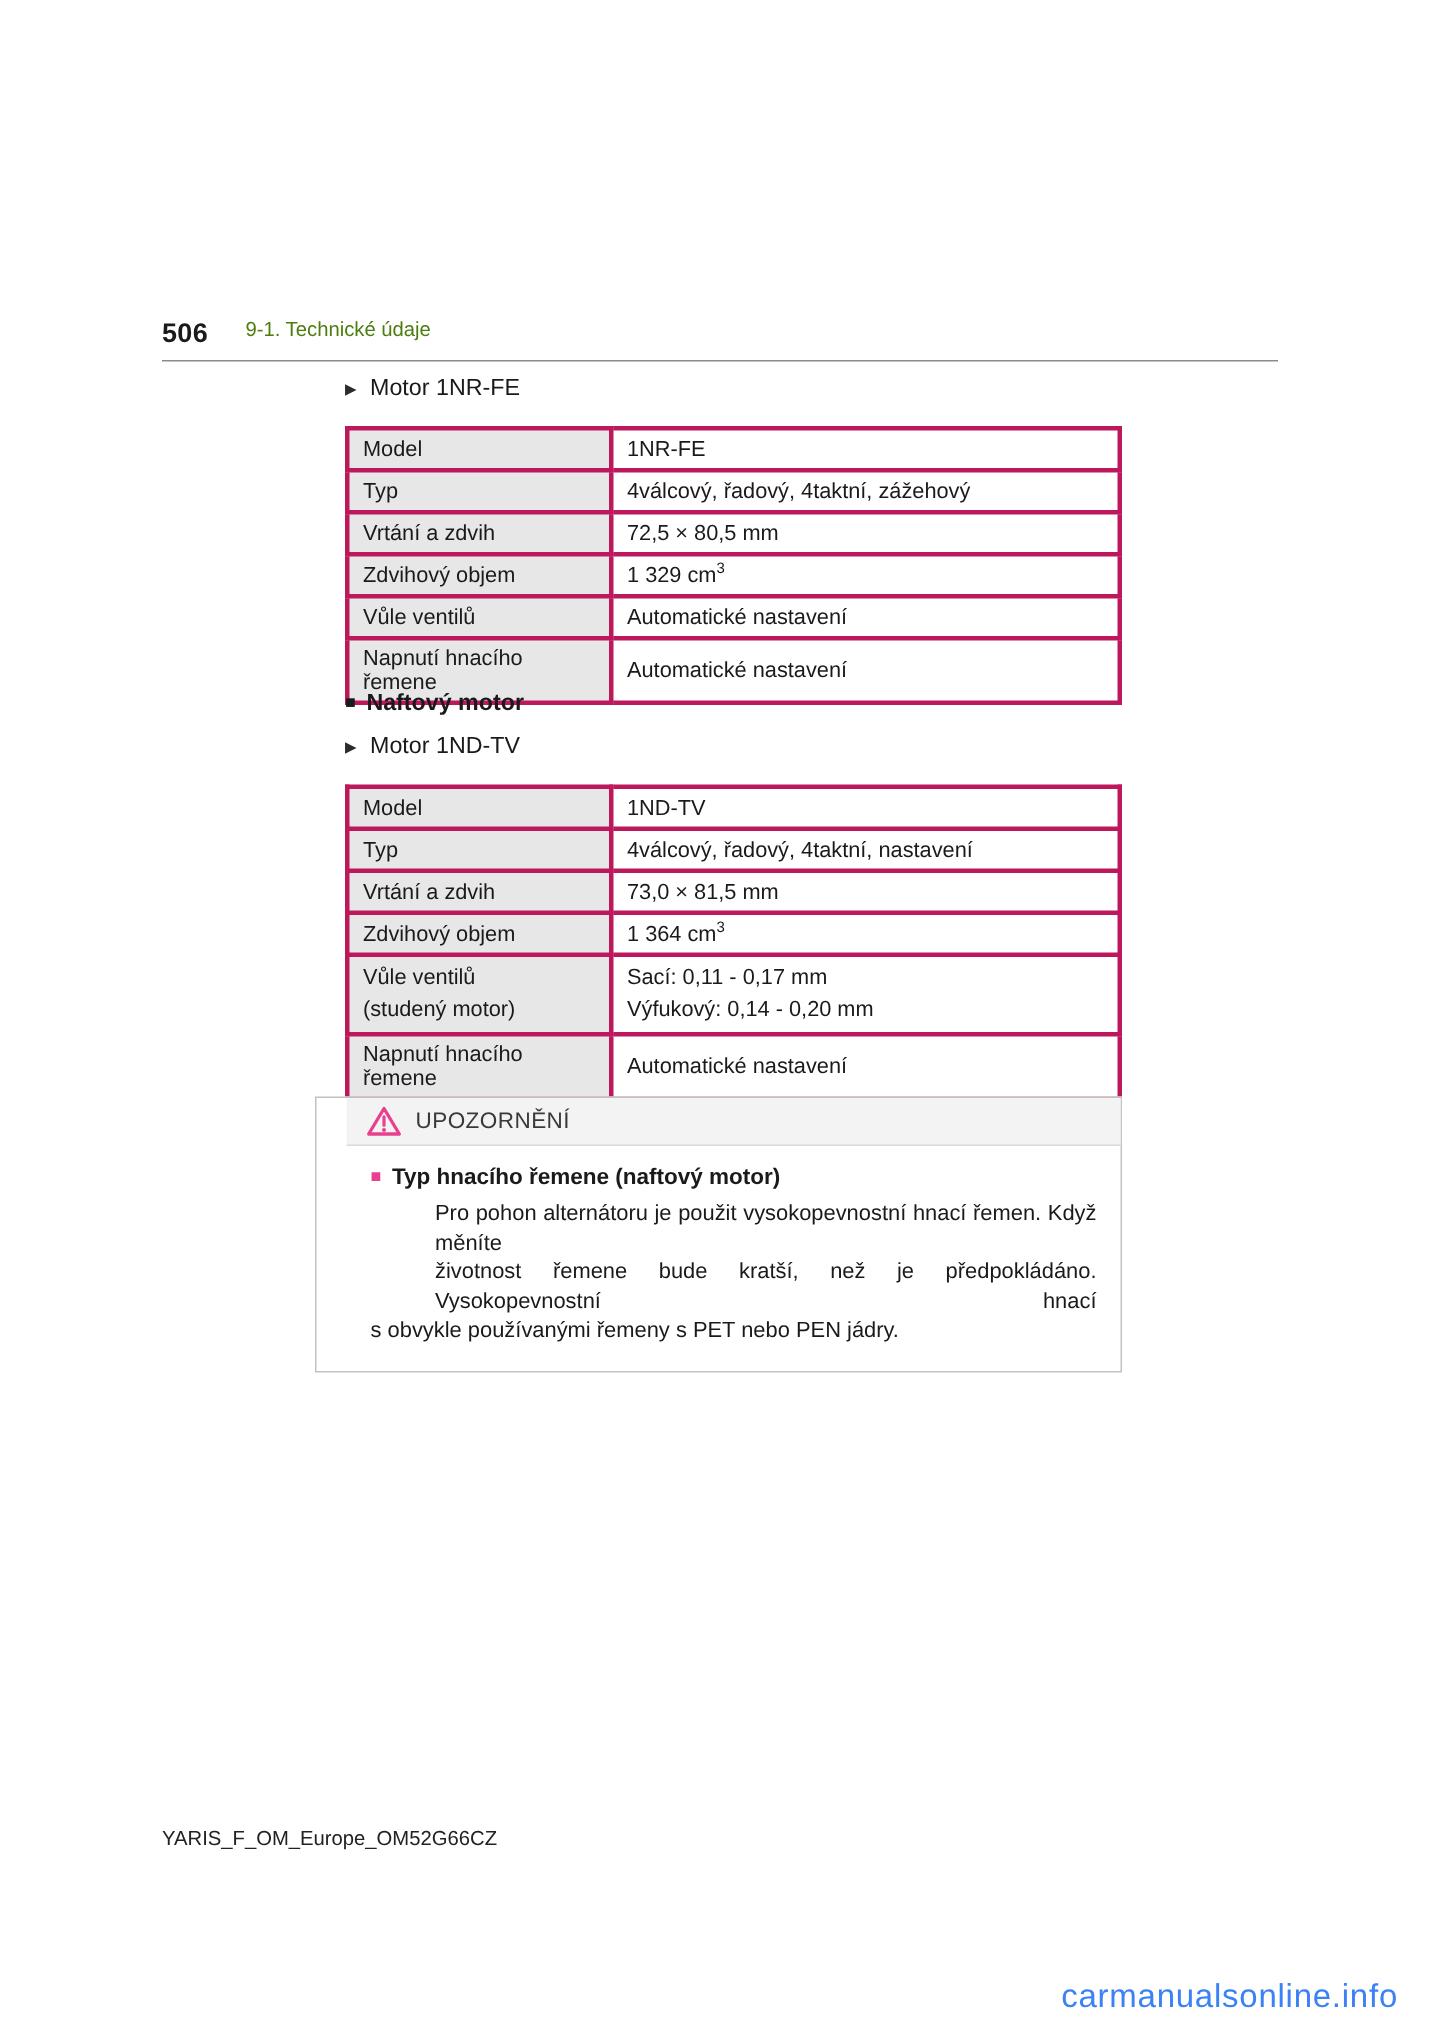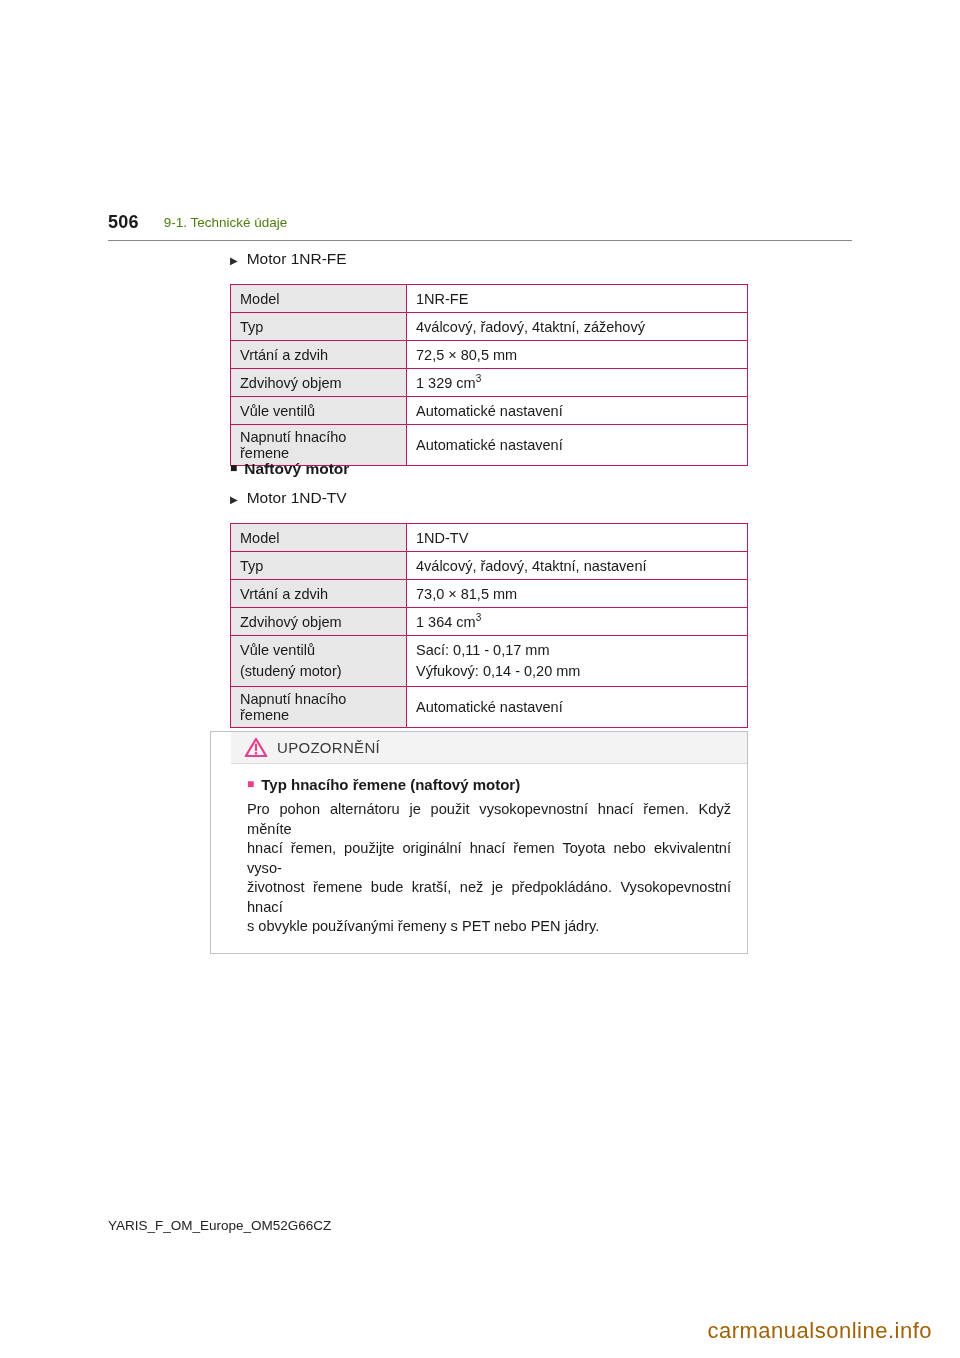--- a/index.html
+++ b/index.html
@@ -14,21 +14,21 @@
     overflow: hidden;
   }
 
   
   .header {
     position: absolute;
     left: 108px;
     top: 212px;
     width: 744px;
     display: flex;
-    align-items: center;
+    align-items: flex-start;
   }
   .page-number { font-size: 18px; font-weight: bold; letter-spacing: 0.2px; }
   .chapter { font-size: 13.5px; margin-left: 25px; color: #4d7c0f; }
   .header-rule {
     position: absolute;
     left: 108px;
     top: 240px;
     width: 744px;
     height: 1px;
     background: #8a8a8a;
@@ -61,21 +61,21 @@
 
   
   table.spec {
     position: absolute;
     left: 230px;
     width: 518px;
     border-collapse: collapse;
     font-size: 14.5px;
   }
   table.spec td {
-    border: 1px solid #be185d;
+    border: 3px solid #be185d;
     padding: 4px 9px;
     vertical-align: middle;
     height: 28px;
   }
   table.spec td.lbl {
     background: #e7e7e7;
     width: 176px;
   }
   table.spec td.val { background: #ffffff; }
   table.spec sup { font-size: 10px; vertical-align: super; line-height: 0; }
@@ -104,37 +104,37 @@
   .notice-body { padding: 12px 16px 16px 16px; }
   .notice-item-heading {
     display: flex;
     align-items: center;
     font-size: 15px;
     font-weight: bold;
     margin-bottom: 7px;
   }
   .sq.pink { color: #e8408c; }
   .notice-text { font-size: 14.6px; line-height: 19.5px; color: #1a1a1a; }
-  .notice-text .just { text-align: justify; text-align-last: justify; }
+  .notice-text .just { text-align: justify; text-align-last: justify; margin-left: 43px; }
   .notice-text .last { text-align: left; }
 
   
   .footer {
     position: absolute;
     left: 108px;
     top: 1218px;
     font-size: 13.5px;
     color: #222;
   }
   .watermark {
     position: absolute;
     right: 28px;
     top: 1318px;
     font-size: 22px;
-    color: #a16207;
+    color: #3b82f6;
     letter-spacing: 0.5px;
   }
 </style>
 </head>
 <body>
 
 <div class="page">
 
   <div class="header">
     <span class="page-number">506</span>
@@ -230,21 +230,20 @@
       </svg>
       <span class="notice-title">UPOZORNĚNÍ</span>
     </div>
     <div class="notice-body">
       <div class="notice-item-heading">
         <span class="sq pink">■</span>
         <span>Typ hnacího řemene (naftový motor)</span>
       </div>
       <div class="notice-text">
         <div class="just">Pro pohon alternátoru je použit vysokopevnostní hnací řemen. Když měníte</div>
-        <div class="just">hnací řemen, použijte originální hnací řemen Toyota nebo ekvivalentní vyso-</div>
         <div class="just">životnost řemene bude kratší, než je předpokládáno. Vysokopevnostní hnací</div>
         <div class="last">s obvykle používanými řemeny s PET nebo PEN jádry.</div>
       </div>
     </div>
   </div>
 
   <div class="footer">YARIS_F_OM_Europe_OM52G66CZ</div>
 
   <div class="watermark">carmanualsonline.info</div>
 

